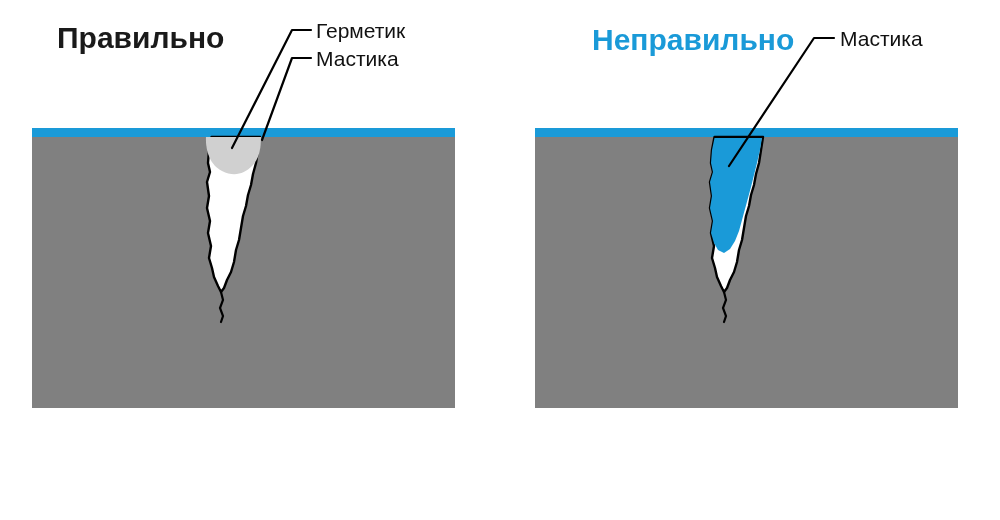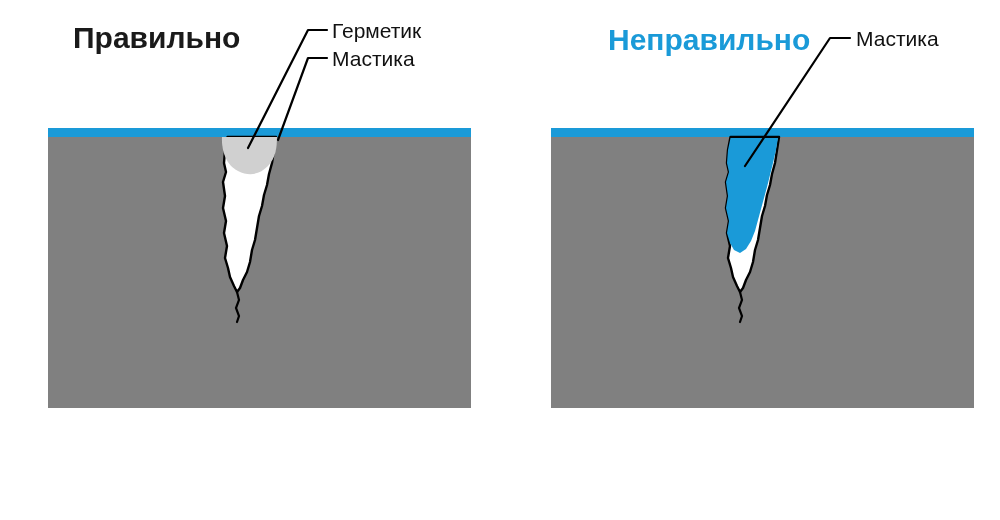--- a/index.html
+++ b/index.html
@@ -9,21 +9,21 @@
   }
   body {
     width: 1000px;
     height: 520px;
     position: relative;
     overflow: hidden;
     font-family: "Liberation Sans", sans-serif;
   }
   #stage {
     position: absolute;
-    left: 16px;
+    left: 0;
     top: 0;
     width: 836px;
     height: 520px;
   }
   #stage svg {
     display: block;
     width: 1000px;
     height: 520px;
   }
   .ttl-correct {

